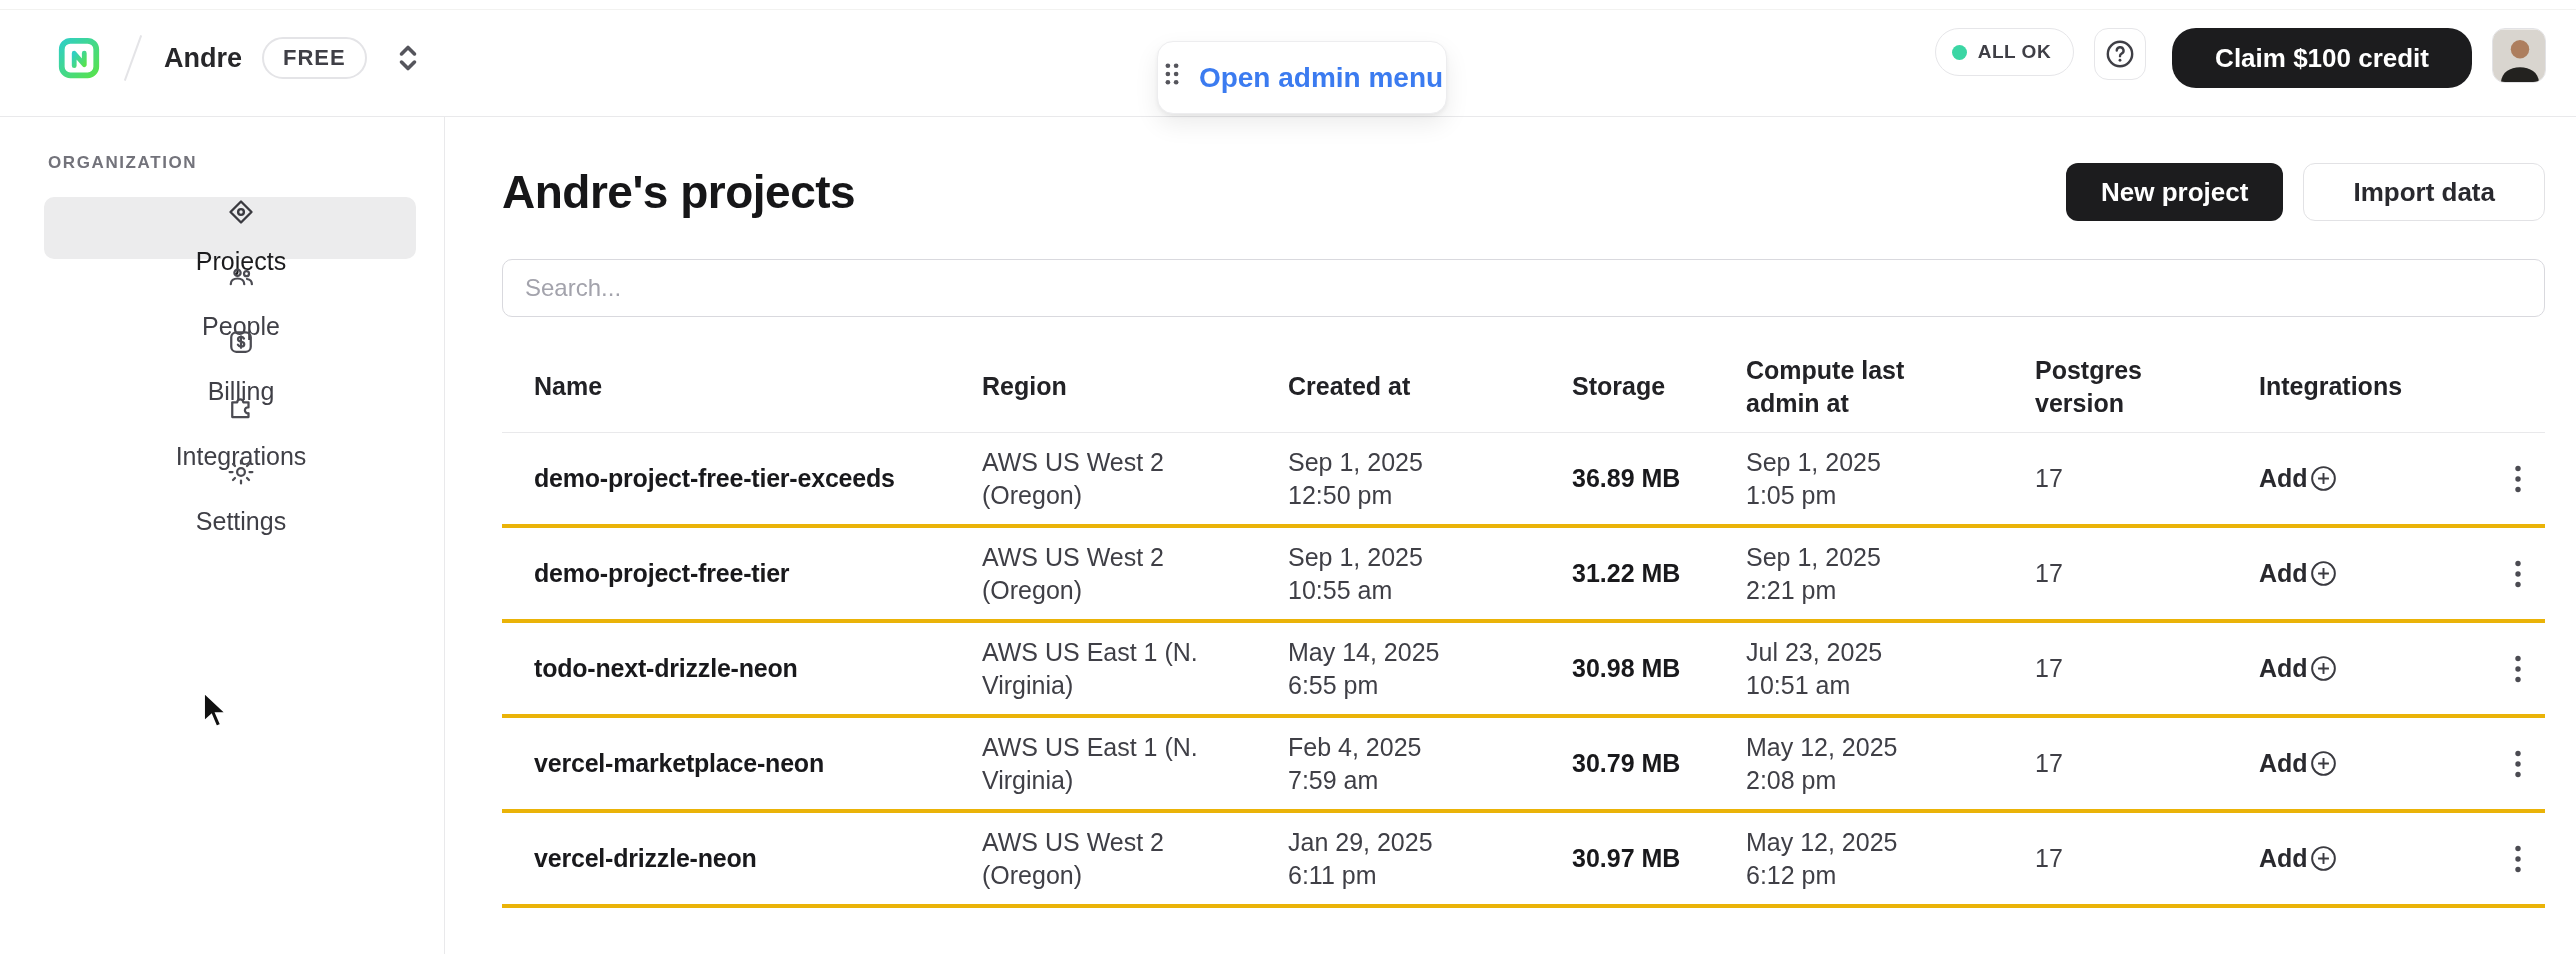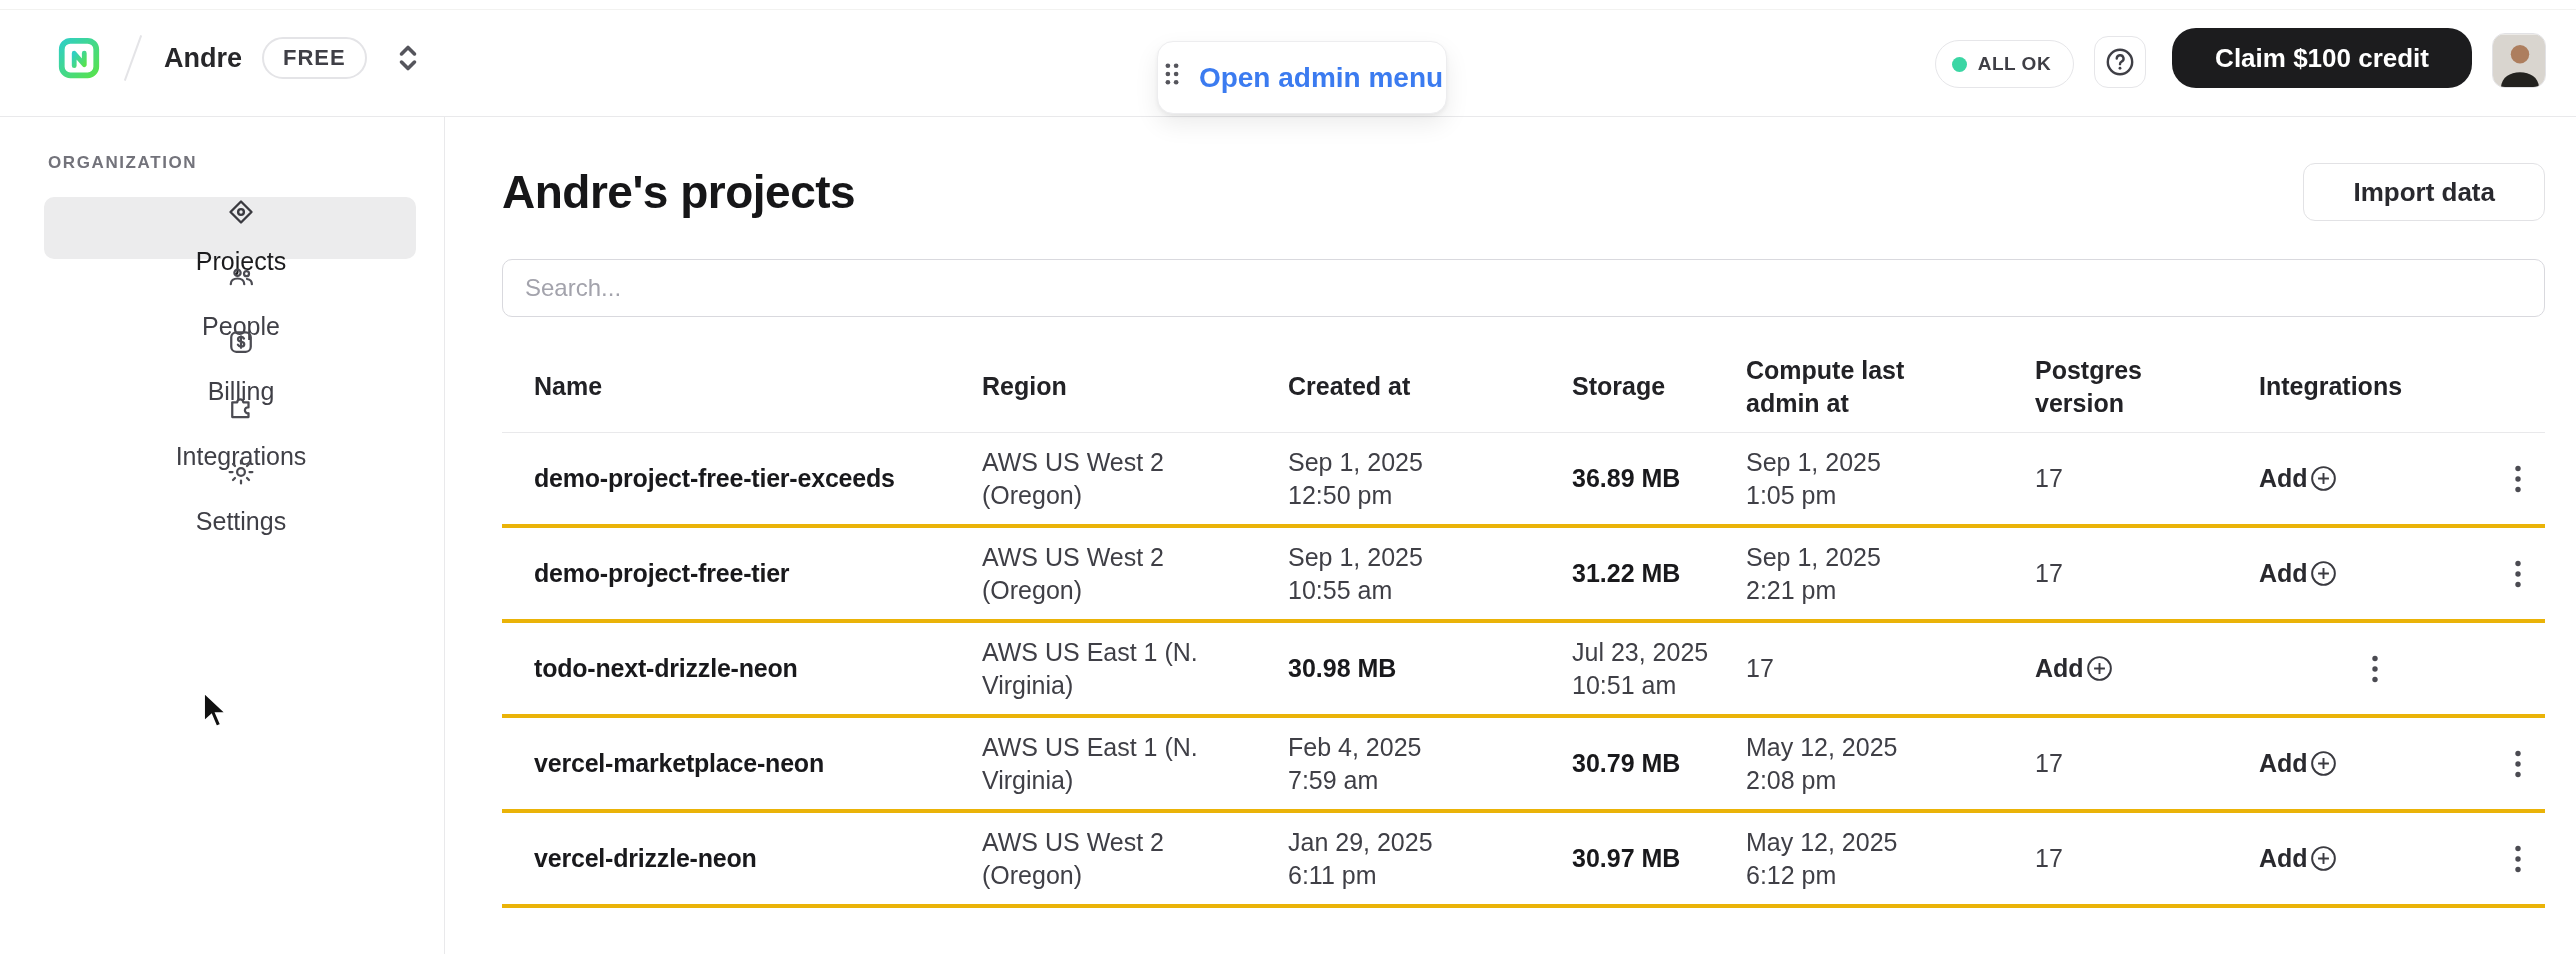--- a/index.html
+++ b/index.html
@@ -32,21 +32,21 @@
   .expander { margin-left:28px; width:26px; height:40px; display:flex; align-items:center; }
 
   .admin-btn {
     position:absolute; left:1157px; top:24px; width:290px; height:73px;
     background:#fff; border:1px solid #ededef; border-radius:16px;
     box-shadow:0 2px 4px rgba(0,0,0,.05), 0 10px 24px rgba(0,0,0,.08);
     display:flex; align-items:center; justify-content:center; gap:16px;
     color:#3b7bf0; font-size:28px; font-weight:600; cursor:pointer;margin-top:17px;
   }
 
-  .top-right { margin-left:auto; display:flex; align-items:flex-end; gap:20px; }
+  .top-right { margin-left:auto; display:flex; align-items:flex-start; gap:20px; }
   .status-pill {
     height:48px; border:1px solid #e6e6e9; border-radius:993px; background:#fff;
     display:flex; align-items:center; gap:11px; padding:0 22px 0 16px;
     font-size:19px; font-weight:700; letter-spacing:0.5px; color:#3f3f46; cursor:pointer;
   }
   .status-dot { width:15px; height:15px; border-radius:50%; background:#3bd6a4; }
   .help-btn {
     width:52px; height:52px; border:1px solid #e6e6e9; border-radius:14px; background:#fff;
     display:flex; align-items:center; justify-content:center; cursor:pointer;
   }
@@ -223,20 +223,21 @@
         <path d="M12 2.9v2.3M12 18.8v2.3M21.1 12h-2.3M5.2 12H2.9M18.4 5.6l-1.6 1.6M7.2 16.8l-1.6 1.6M18.4 18.4l-1.6-1.6M7.2 7.2 5.6 5.6"></path>
       </svg>
       <span>Settings</span>
     </div>
   </nav>
 
   <main class="main">
     <div class="main-header">
       <h1 class="page-title">Andre's projects</h1>
       <div class="header-actions">
+        <button class="btn btn-dark">New project</button>
         <button class="btn btn-light">Import data</button>
       </div>
     </div>
 
     <input class="search-input" type="text" placeholder="Search..." style="">
 
     <div class="table">
       <div class="thead">
         <div class="th first">
             <span>Name</span>
@@ -304,20 +305,21 @@
               <circle cx="4" cy="5" r="1.8"></circle>
               <circle cx="4" cy="12" r="1.8"></circle>
               <circle cx="4" cy="19" r="1.8"></circle>
             </svg>
         </div>
       </div>
 
       <div class="tr">
         <div class="td first name-cell">todo-next-drizzle-neon</div>
         <div class="td two-line"><span>AWS US East 1 (N.</span><br><span>Virginia)</span></div>
+        <div class="td two-line"><span>May 14, 2025</span><br><span>6:55 pm</span></div>
         <div class="td storage-cell">30.98 MB</div>
         <div class="td two-line"><span>Jul 23, 2025</span><br><span>10:51 am</span></div>
         <div class="td">17</div>
         <div class="td integrations-cell">
           <span>Add</span>
           <svg width="31" height="31" viewBox="0 0 24 24" fill="none" stroke="#3a3a40" stroke-width="1.5">
               <circle cx="12" cy="12" r="8.8"></circle>
               <path d="M12 7.8v8.4M7.8 12h8.4"></path>
             </svg>
         </div>

